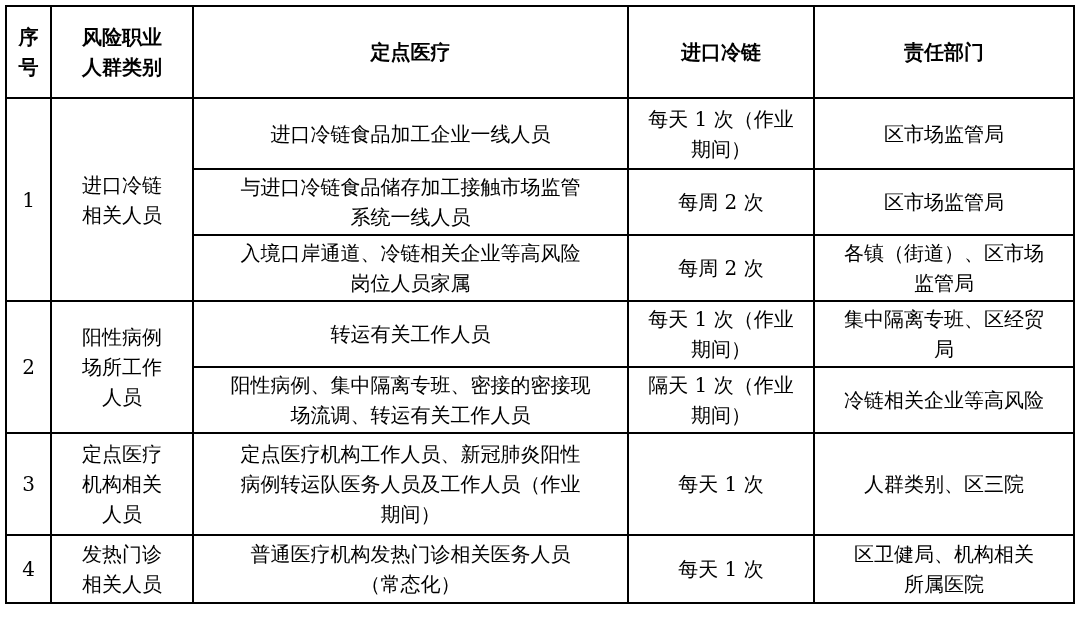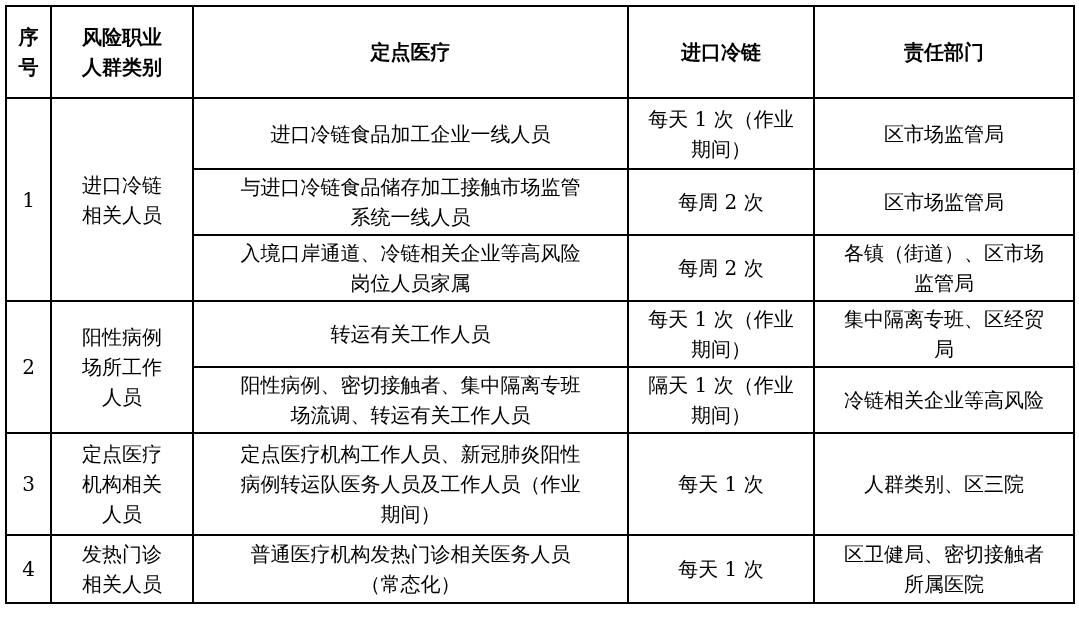--- a/index.html
+++ b/index.html
@@ -84,21 +84,21 @@
       <td rowspan="2">阳性病例
 场所工作
 人员</td>
       <td>转运有关工作人员</td>
       <td>每天 1 次（作业
 期间）</td>
       <td>集中隔离专班、区经贸
 局</td>
     </tr>
     <tr style="height:64px">
-      <td>阳性病例、密切接触者、集中隔离专班
+      <td>阳性病例、集中隔离专班、密接的密接现
 场流调、转运有关工作人员</td>
       <td>隔天 1 次（作业
 期间）</td>
       <td>冷链相关企业等高风险</td>
     </tr>
 
     <tr style="height:102px">
       <td>3</td>
       <td>定点医疗
 机构相关
@@ -110,17 +110,17 @@
       <td>人群类别、区三院</td>
     </tr>
 
     <tr style="height:68px">
       <td>4</td>
       <td>发热门诊
 相关人员</td>
       <td>普通医疗机构发热门诊相关医务人员
 （常态化）</td>
       <td>每天 1 次</td>
-      <td>区卫健局、密切接触者
+      <td>区卫健局、机构相关
 所属医院</td>
     </tr>
   </tbody>
 </table>
 
 </body></html>

